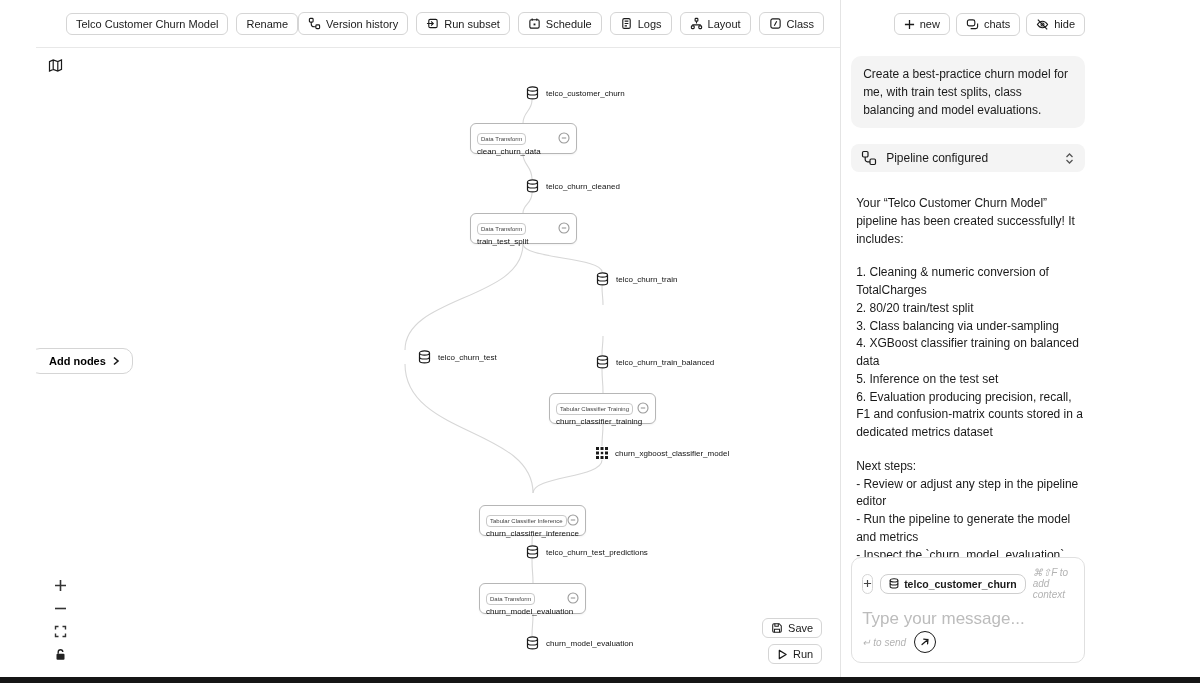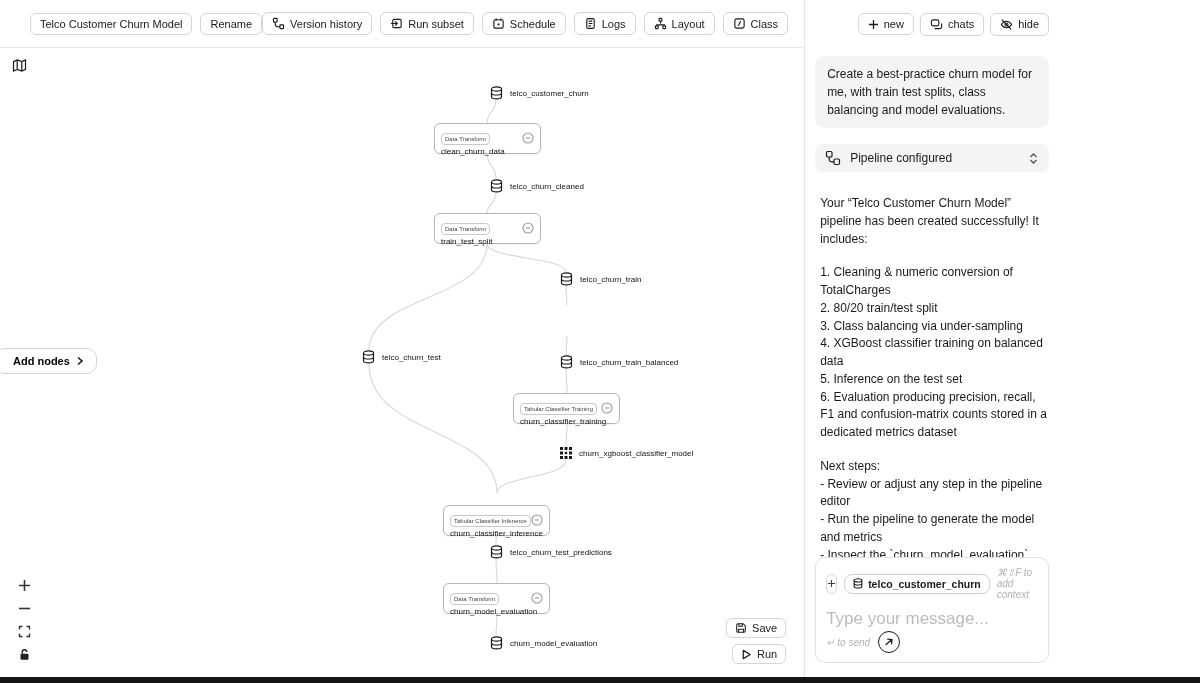--- a/index.html
+++ b/index.html
@@ -1,18 +1,18 @@
 <!DOCTYPE html>
 <html><head>
 <meta charset="utf-8">
 <style>
   * { box-sizing: border-box; margin: 0; padding: 0; }
   html,body { width:1200px; height:683px; overflow:hidden; }
   body { font-family:"Liberation Sans", sans-serif; background:#fff; color:#1a1a1a; position:relative; }
-  .app { display:flex; width:981px; height:677px; }
+  .app { display:flex; width:981px; height:677px;padding-left:36px; }
 
   
   .left { width:841px; border-right:1px solid #e4e4e4; display:flex; flex-direction:column; background:#fff; }
   .toolbar { height:48px; min-height:48px; border-bottom:1px solid #e8e8e8; display:flex; align-items:center; justify-content:space-between; padding:0 16px 0 30px; }
   .tb-group { display:flex; align-items:center; gap:8px; }
   .btn { background:#fff; border:1px solid #d5d5d5; border-radius:6px; font-size:11px; font-family:inherit; color:#1a1a1a; padding:4px 9px; display:inline-flex; align-items:center; gap:5px; cursor:pointer; white-space:nowrap; }
   .btn svg { flex:0 0 auto; }
 
   .canvas { position:relative; flex:1; overflow:hidden; background:#fff; }
   .edges { position:absolute; left:0; top:0; }
@@ -166,21 +166,21 @@
         <span class="ds-label">telco_churn_cleaned</span>
       </div>
       <div class="dataset" style="left:560px; top:224px">
         <svg width="13" height="14" viewBox="0 0 13 14" fill="none" stroke="#1a1a1a" stroke-width="1.2">
             <ellipse cx="6.5" cy="3" rx="5" ry="2.1"></ellipse>
             <path d="M1.5 3v7.8c0 1.16 2.24 2.1 5 2.1s5-.94 5-2.1V3"></path>
             <path d="M1.5 6.9c0 1.16 2.24 2.1 5 2.1s5-.94 5-2.1"></path>
           </svg>
         <span class="ds-label">telco_churn_train</span>
       </div>
-      <div class="dataset" style="left:362px; top:302px">
+      <div class="dataset" style="left:382px; top:302px">
         <svg width="13" height="14" viewBox="0 0 13 14" fill="none" stroke="#1a1a1a" stroke-width="1.2">
             <ellipse cx="6.5" cy="3" rx="5" ry="2.1"></ellipse>
             <path d="M1.5 3v7.8c0 1.16 2.24 2.1 5 2.1s5-.94 5-2.1V3"></path>
             <path d="M1.5 6.9c0 1.16 2.24 2.1 5 2.1s5-.94 5-2.1"></path>
           </svg>
         <span class="ds-label">telco_churn_test</span>
       </div>
       <div class="dataset" style="left:560px; top:307px">
         <svg width="13" height="14" viewBox="0 0 13 14" fill="none" stroke="#1a1a1a" stroke-width="1.2">
             <ellipse cx="6.5" cy="3" rx="5" ry="2.1"></ellipse>

